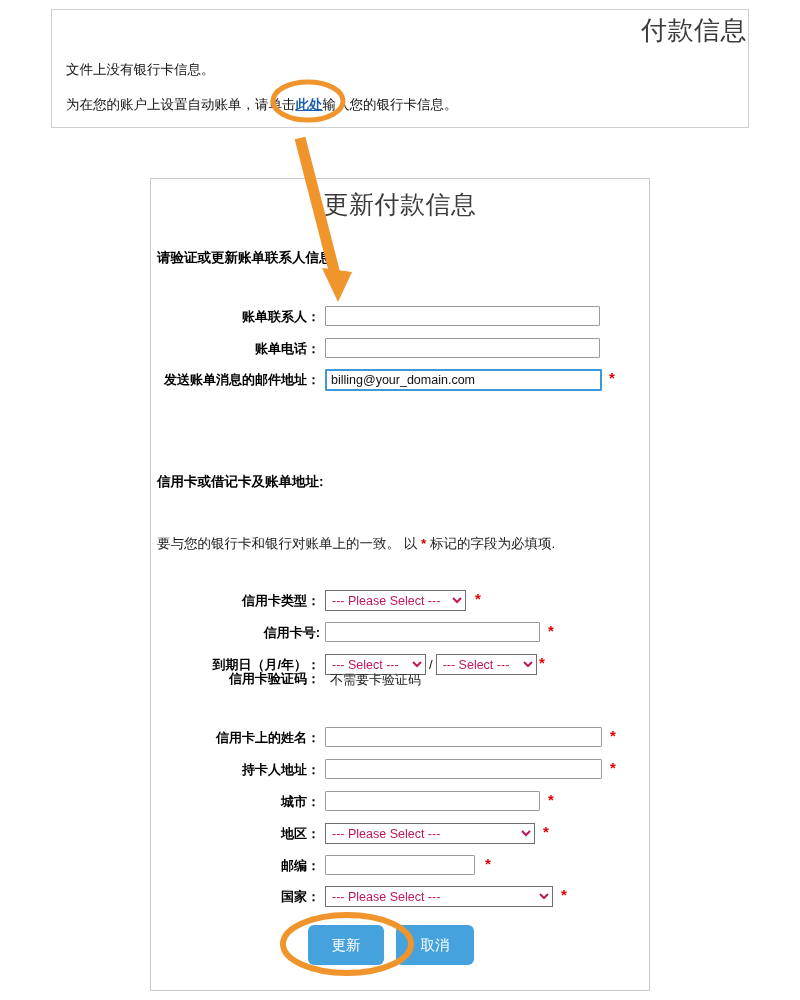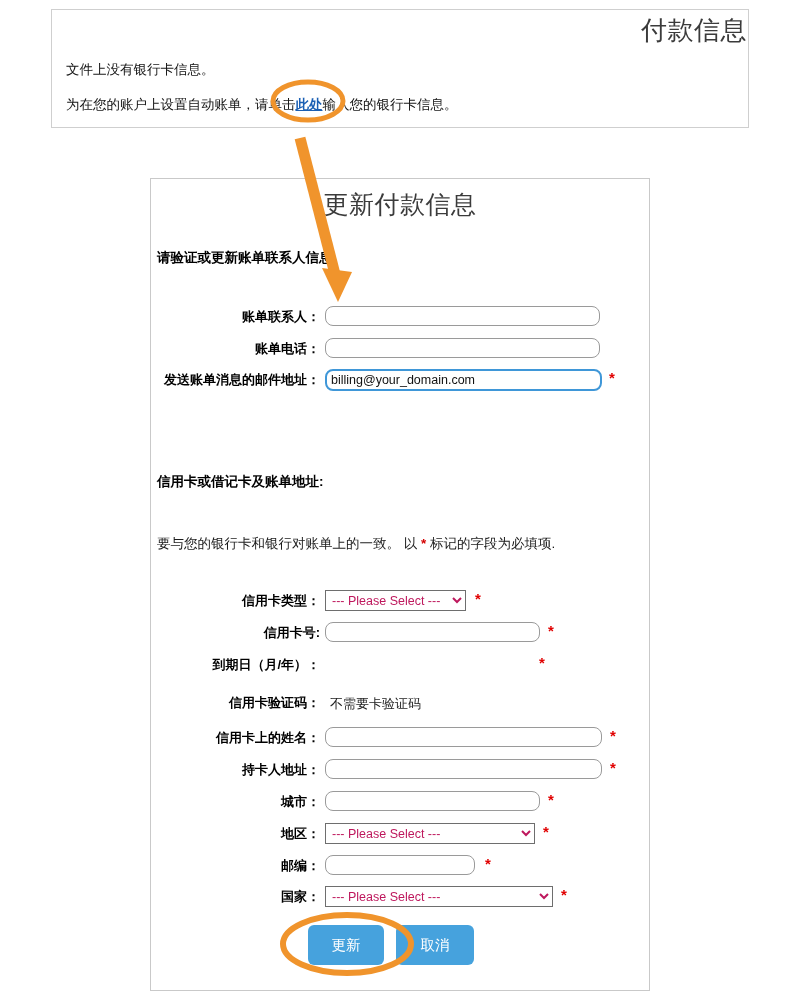--- a/index.html
+++ b/index.html
@@ -121,21 +121,21 @@
   .txt {
     height: 20px;
     box-sizing: border-box;
     border: 1px solid #9a9a9a;
     background: #fff;
     font-family: "Liberation Sans", "DejaVu Sans", sans-serif;
     font-size: 12.5px;
     color: #111;
     padding: 0 4px;
     outline: none;
-    border-radius: 8px;
+    border-radius: 1px;
   }
   .txt.focused {
     border: 2px solid #3f97d8;
     height: 22px;
   }
   .sel {
     height: 21px;
     box-sizing: border-box;
     border: 1px solid #6e6e6e;
     background: #fff;
@@ -254,24 +254,31 @@
 <div class="row" style="top:622px;">
   <div class="lbl">信用卡号:</div>
   <div class="field-wrap">
     <input class="txt" type="text" style="width: 215px;" value="">
   </div>
   <span class="star" style="left:393px;">*</span>
 </div>
 
 <div class="row" style="top:654px;">
   <div class="lbl">到期日（月/年）：</div>
+  <div class="field-wrap">
+    <select class="sel" style="width:101px;">
+      <option>--- Select ---</option>
+    </select><span class="slash">/</span><select class="sel" style="width:101px;">
+      <option>--- Select ---</option>
+    </select>
+  </div>
   <span class="star" style="left:384px;">*</span>
 </div>
 
-<div class="row" style="top:692px;">
+<div class="row" style="top:668px;">
   <div class="lbl">信用卡验证码：</div>
   <div class="static-val" style="left:175px;">不需要卡验证码</div>
 </div>
 
 <div class="row" style="top:727px;">
   <div class="lbl">信用卡上的姓名：</div>
   <div class="field-wrap">
     <input class="txt" type="text" style="width: 277px;" value="">
   </div>
   <span class="star" style="left:455px;">*</span>

